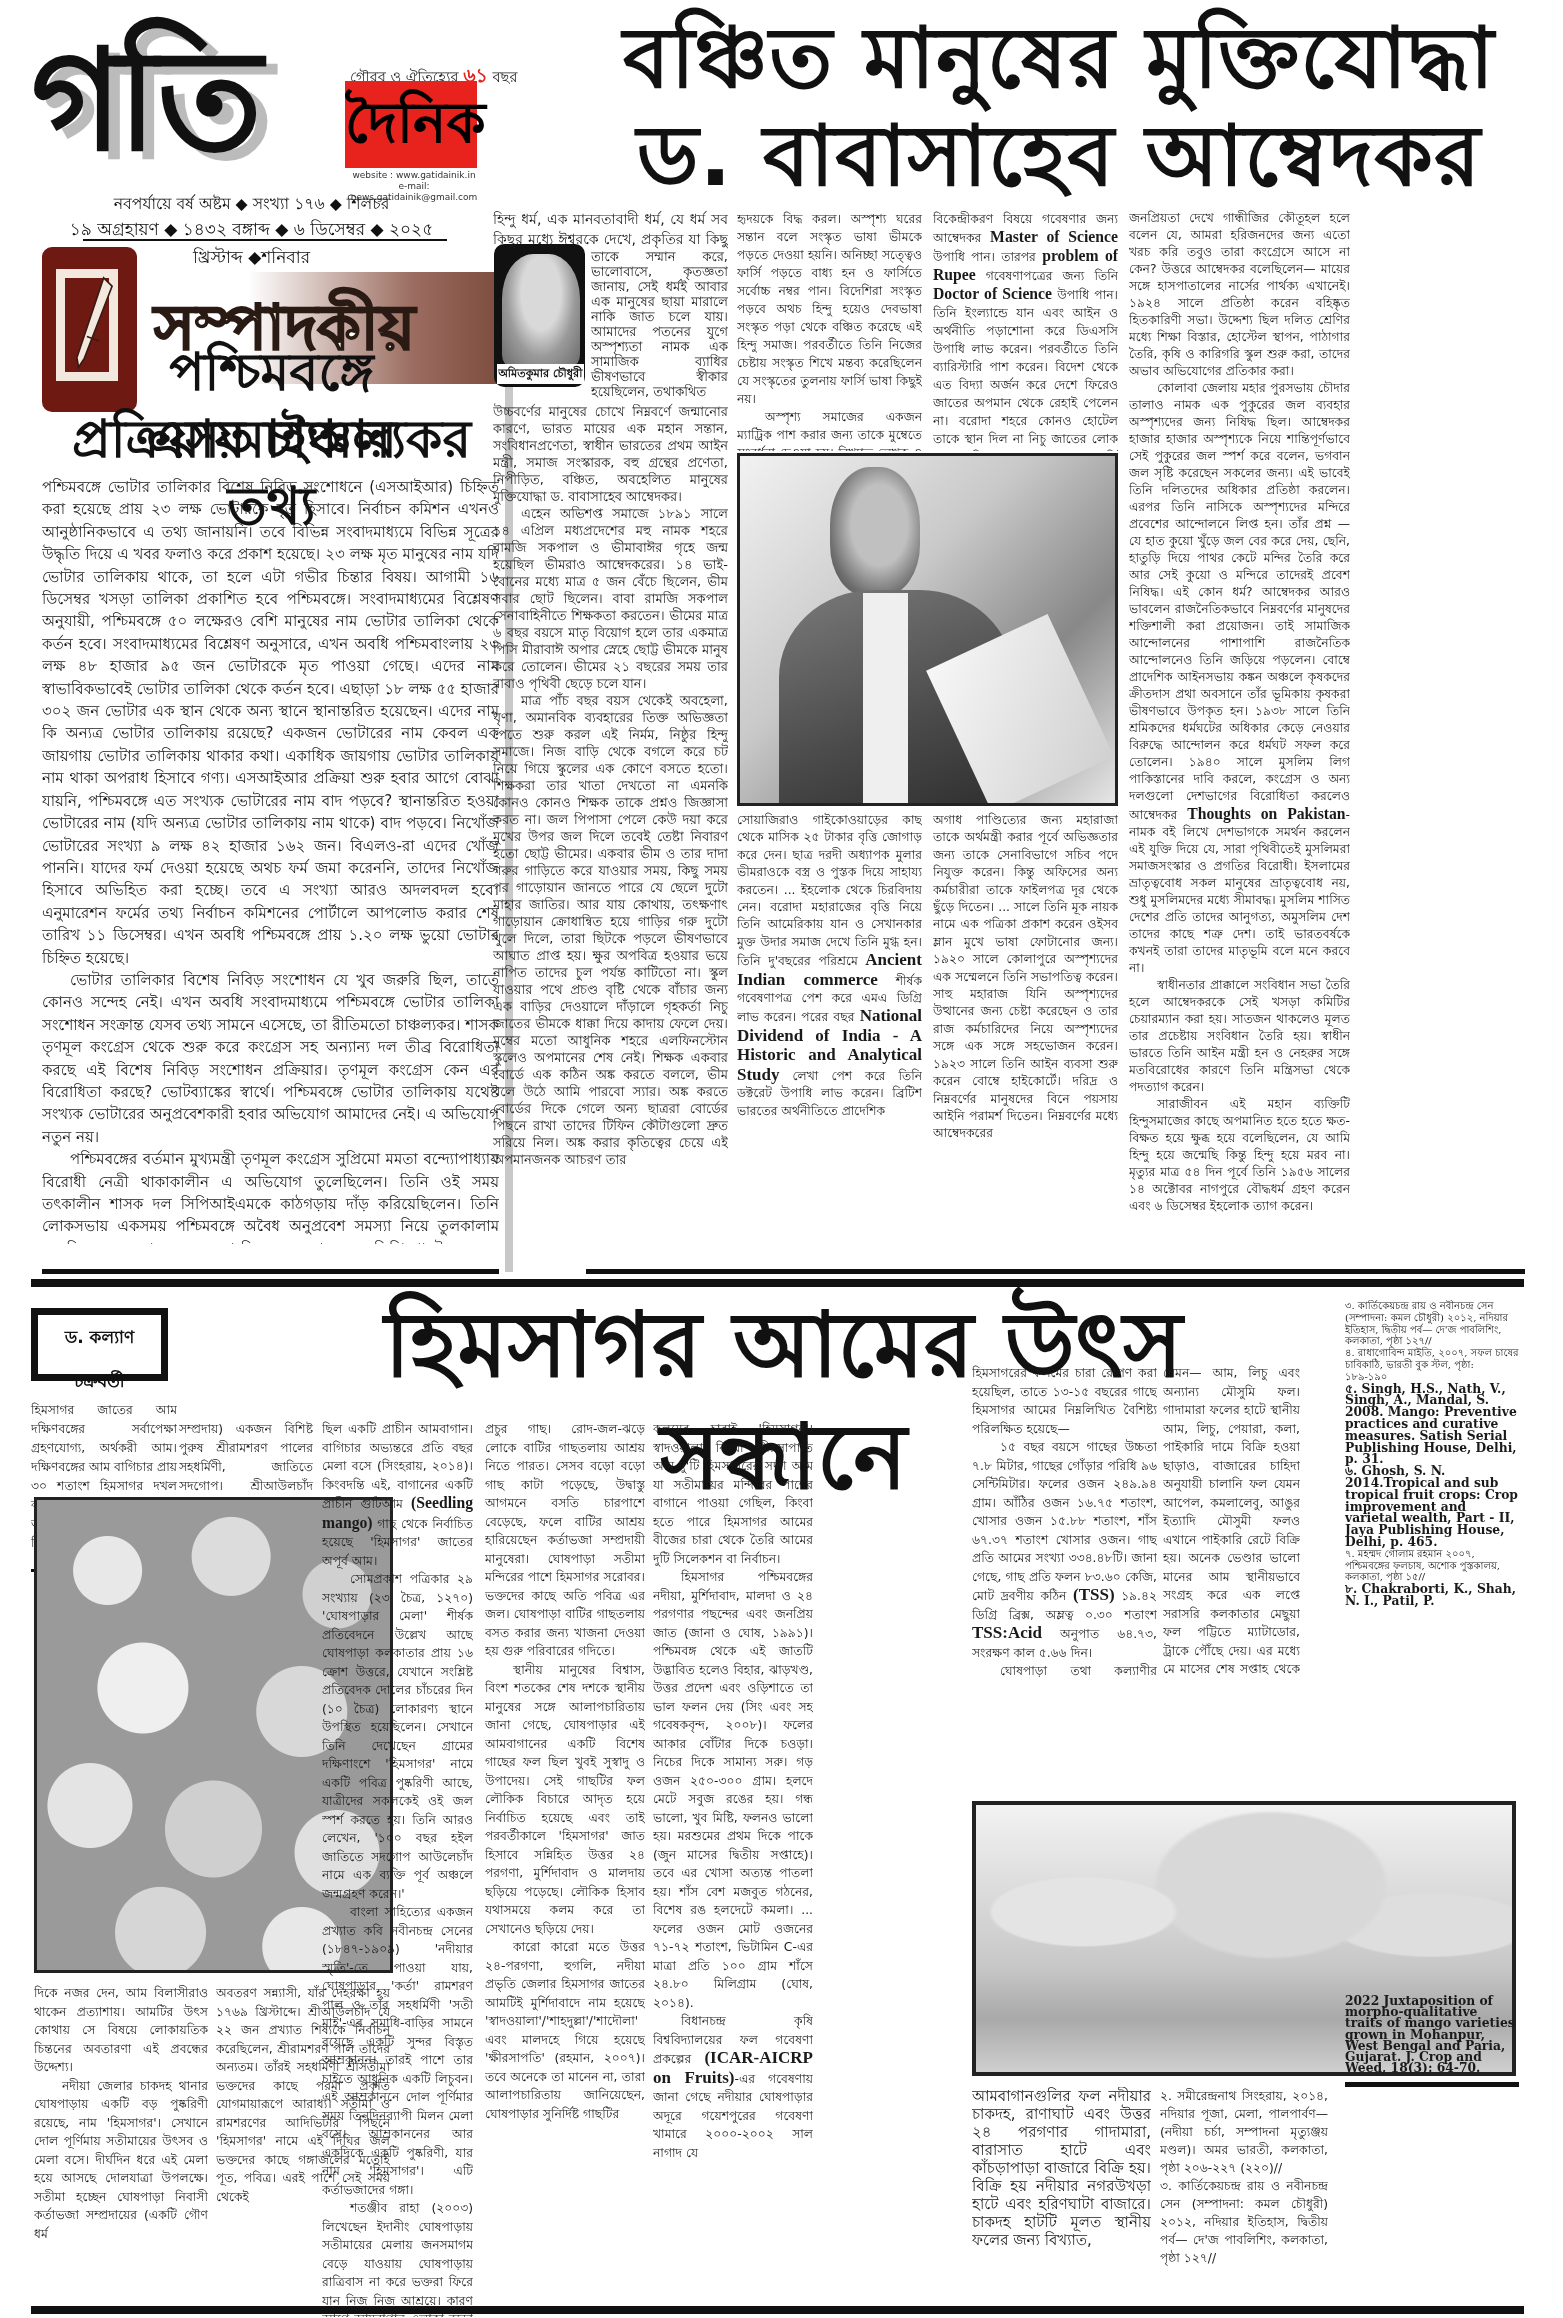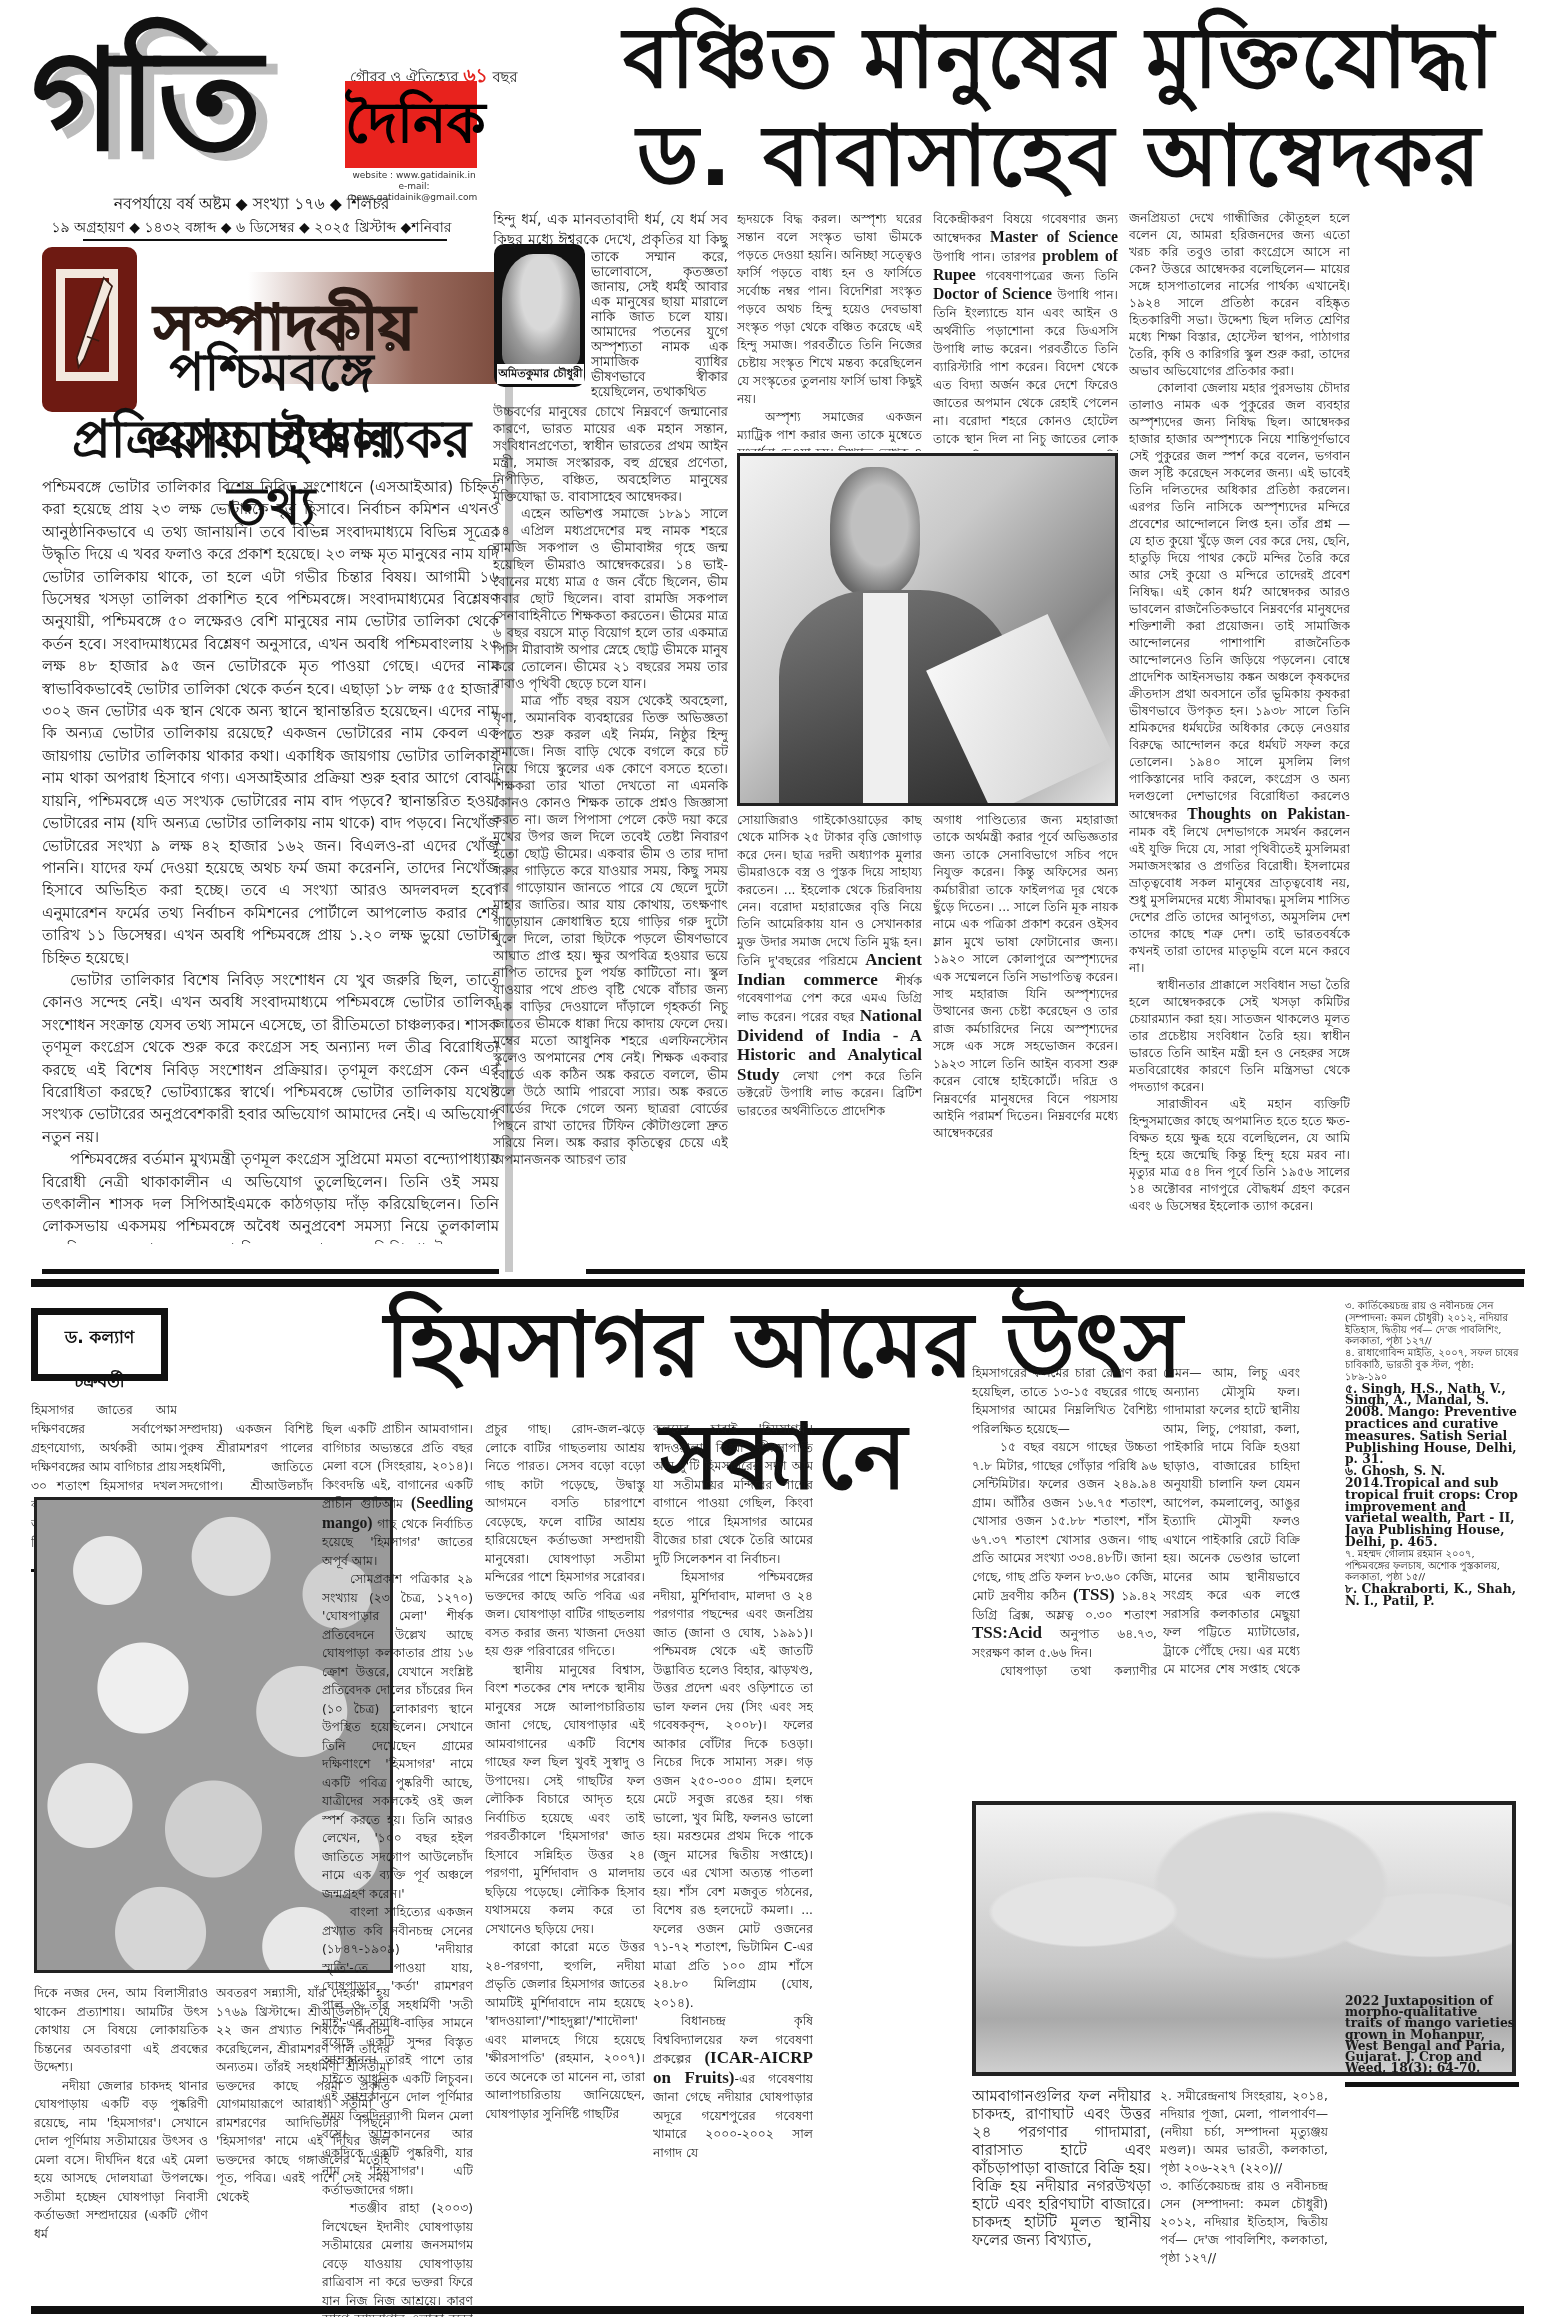--- a/index.html
+++ b/index.html
@@ -61,21 +61,21 @@
   <span>গৌরব ও ঐতিহ্যের</span>
   <b>৬১</b>
   <span>বছর</span>
 </div>
 <div class="dainik">দৈনিক</div>
 <div class="webinfo">
   <div>website : www.gatidainik.in</div>
   <div>e-mail: news.gatidainik@gmail.com</div>
 </div>
 <div class="issue" style="top:191px;">নবপর্যায়ে  বর্ষ অষ্টম ◆ সংখ্যা ১৭৬ ◆ শিলচর</div>
-<div class="issue" style="top:216px;font-size:14px;">১৯ অগ্রহায়ণ ◆ ১৪৩২ বঙ্গাব্দ ◆ ৬ ডিসেম্বর ◆ ২০২৫ খ্রিস্টাব্দ ◆শনিবার</div>
+<div class="issue" style="top:216px;font-size:17px;">১৯ অগ্রহায়ণ ◆ ১৪৩২ বঙ্গাব্দ ◆ ৬ ডিসেম্বর ◆ ২০২৫ খ্রিস্টাব্দ ◆শনিবার</div>
 <div class="rule" style="left:83px;top:239px;width:364px;height:2.2px;"></div>
 
 <div class="headline" style="top:11.2px;">বঞ্চিত মানুষের মুক্তিযোদ্ধা</div>
 <div class="headline" style="top:109px;">ড. বাবাসাহেব আম্বেদকর</div>
 
 <div class="ed-box">
   <div class="inner"></div>
   <svg class="abs" style="left:28px;top:28px;" width="45" height="95" viewBox="0 0 80 170">
     <path d="M60 5 L75 20 L25 150 L15 165 L12 148 Z" fill="#f3e8de" stroke="#3a1a12" stroke-width="3"></path>
     <line x1="30" y1="110" x2="52" y2="118" stroke="#3a1a12" stroke-width="3"></line>

